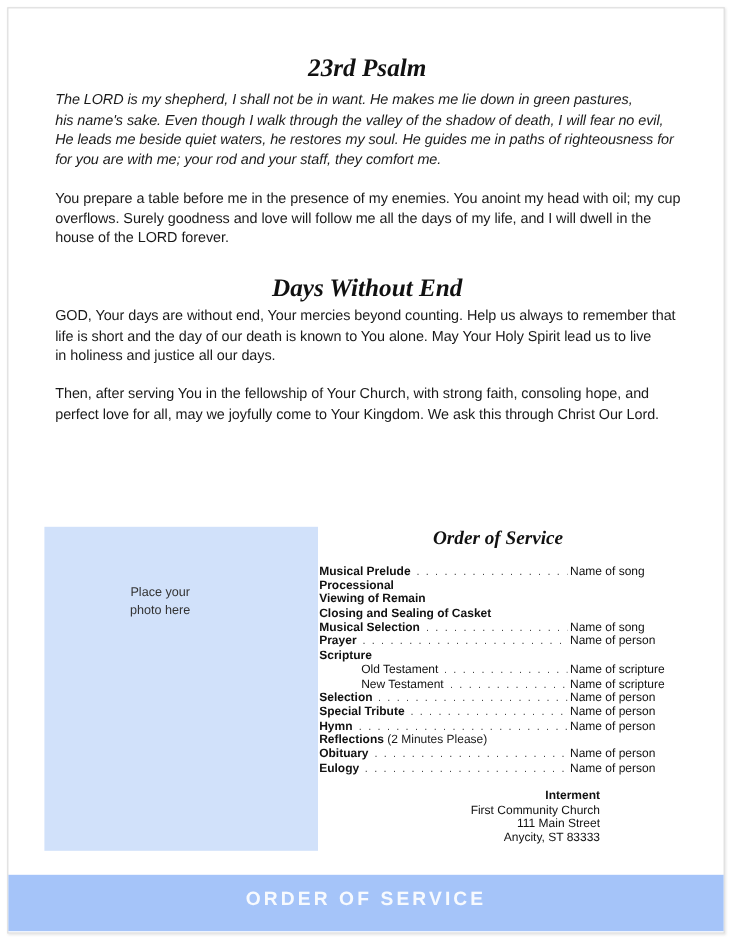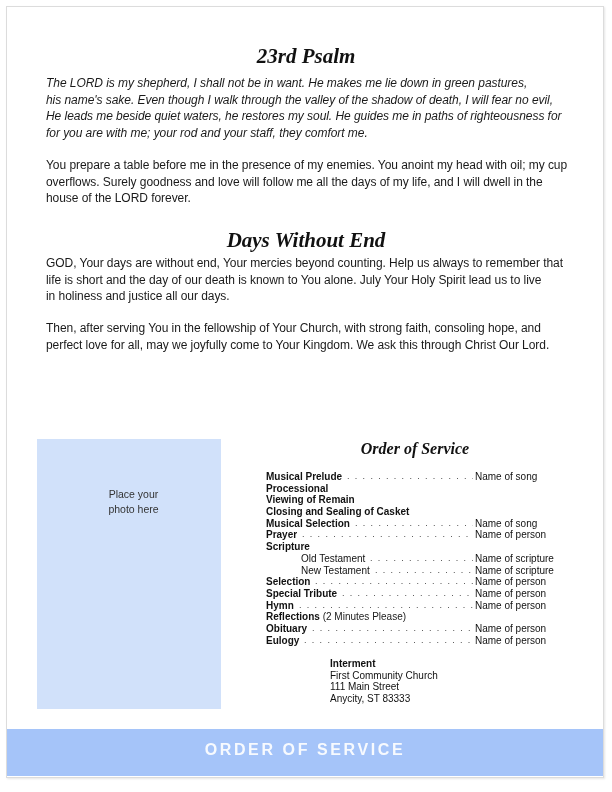--- a/index.html
+++ b/index.html
@@ -15,21 +15,21 @@
     position: absolute; left: 0; width: 612px; text-align: center;
     font-family: "Liberation Serif", serif; font-style: italic; font-weight: bold;
     font-size: 21px; color: #111;
   }
   .para {
     position: absolute; left: 46px; width: 530px;
     font-size: 12px; line-height: 16.6px; color: #1a1a1a; letter-spacing: -0.05px;
   }
   .para .line { display: block; white-space: nowrap; }
   .photo {
-    position: absolute; left: 37px; top: 439px; width: 184px; height: 270px;
+    position: absolute; left: 37px; top: 439px; width: 228px; height: 270px;
     background: #d1e1fa;
   }
   .photo-label {
     position: absolute; left: 0; top: 48px; width: 193px; text-align: center;
     font-size: 10.5px; line-height: 14.5px; color: #333;
   }
   .oos-title {
     position: absolute; left: 265px; width: 300px; top: 440px; text-align: center;
     font-family: "Liberation Serif", serif; font-style: italic; font-weight: bold; font-size: 16px; color: #111;
   }
@@ -38,21 +38,21 @@
     position: relative; height: 11.7px; font-size: 10px; line-height: 11.7px; white-space: nowrap;
   }
   .oos-row .label { font-weight: bold; color: #111; text-align: center; }
   .oos-row .label.sub { font-weight: normal; padding-left: 35px; }
   .oos-row .note { font-weight: normal; }
   .oos-row .dots {
     position: absolute; top: 0; color: #444; letter-spacing: 1.4px; font-size: 9px;
   }
   .oos-row .value { position: absolute; top: 0; left: 209px; color: #111; }
   .interment {
-    position: absolute; left: 330px; width: 170px; top: 658px; text-align: left;
+    position: absolute; left: 330px; width: 170px; top: 658px; text-align: right;
     font-size: 10px; line-height: 11.7px; color: #111;
   }
   .interment .title { font-weight: bold; }
   .banner {
     position: absolute; left: 7px; top: 729px; width: 596px; height: 47px;
     background: #a5c4f9;
   }
   .banner-text {
     position: absolute; left: 0; width: 100%; top: 12px; text-align: center;
     font-size: 16px; font-weight: bold; letter-spacing: 2.6px; color: #ffffff; opacity: 0.92;
@@ -72,21 +72,21 @@
 </div>
 <div class="para" style="top:157px;">
   <span class="line">You prepare a table before me in the presence of my enemies. You anoint my head with oil; my cup</span>
   <span class="line">overflows. Surely goodness and love will follow me all the days of my life, and I will dwell in the</span>
   <span class="line">house of the LORD forever.</span>
 </div>
 
 <div class="heading" style="top:228px;">Days Without End</div>
 <div class="para" style="top:255px;">
   <span class="line">GOD, Your days are without end, Your mercies beyond counting.  Help us always to remember that</span>
-  <span class="line">life is short and the day of our death is known to You alone.  July Your Holy Spirit lead us to live</span>
+  <span class="line">life is short and the day of our death is known to You alone.  May Your Holy Spirit lead us to live</span>
   <span class="line">in holiness and justice all our days.</span>
 </div>
 <div class="para" style="top:320px;">
   <span class="line">Then, after serving You in the fellowship of Your Church, with strong faith, consoling hope, and</span>
   <span class="line">perfect love for all, may we joyfully come to Your Kingdom.  We ask this through Christ Our Lord.</span>
 </div>
 
 <div class="photo">
   <div class="photo-label">
     <div>Place your</div>

